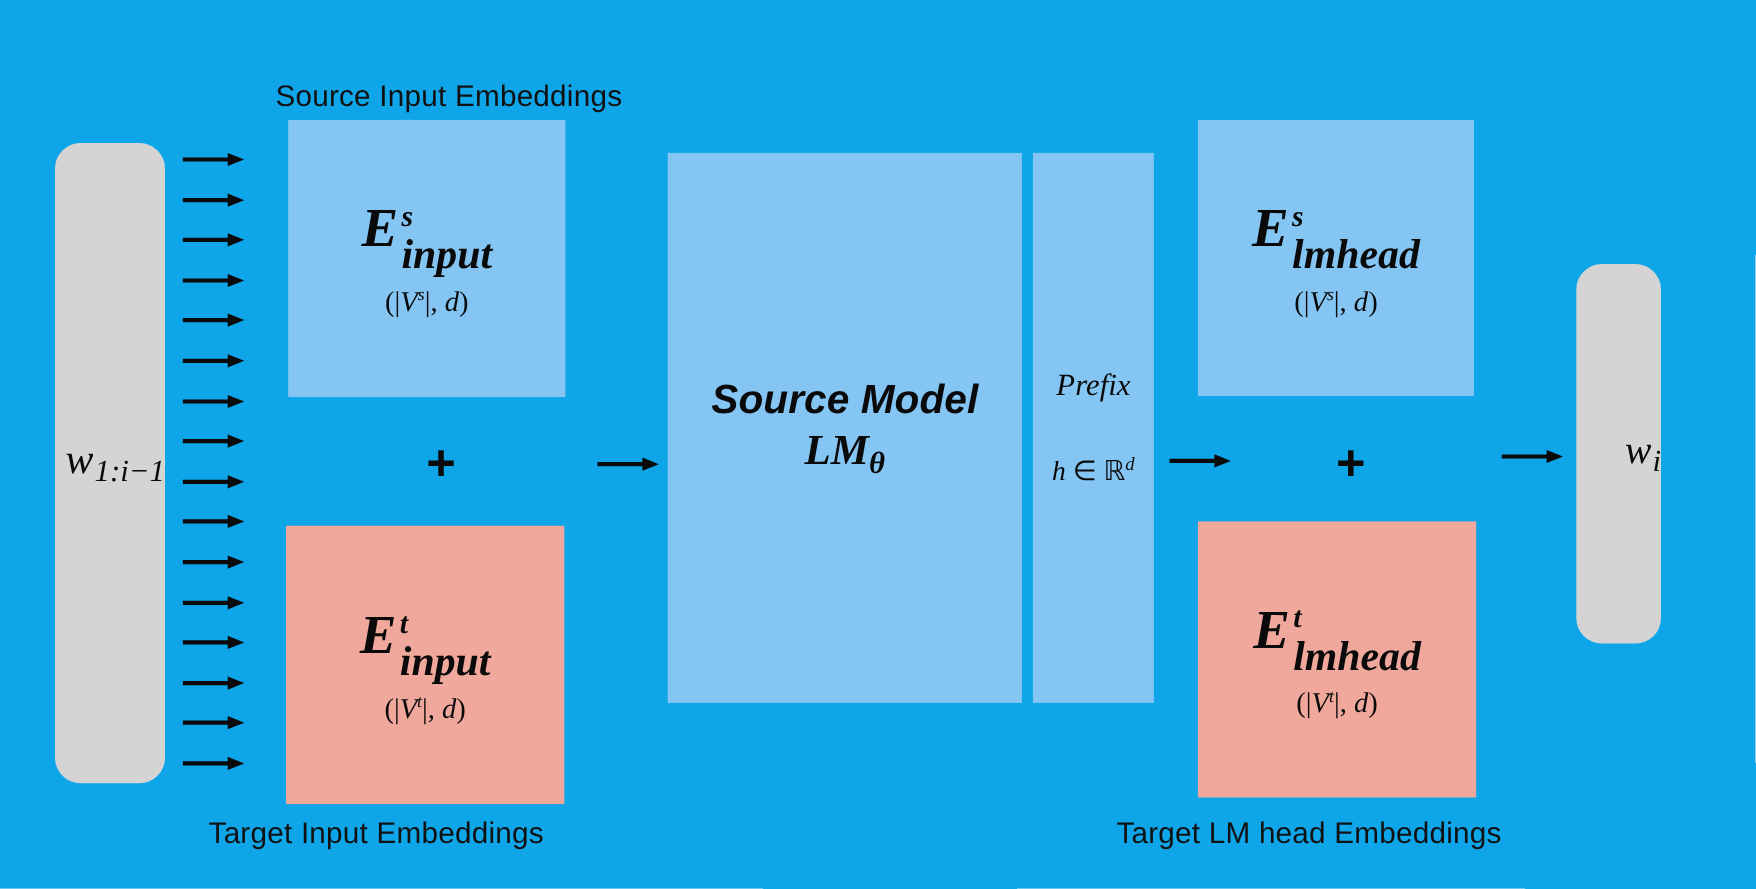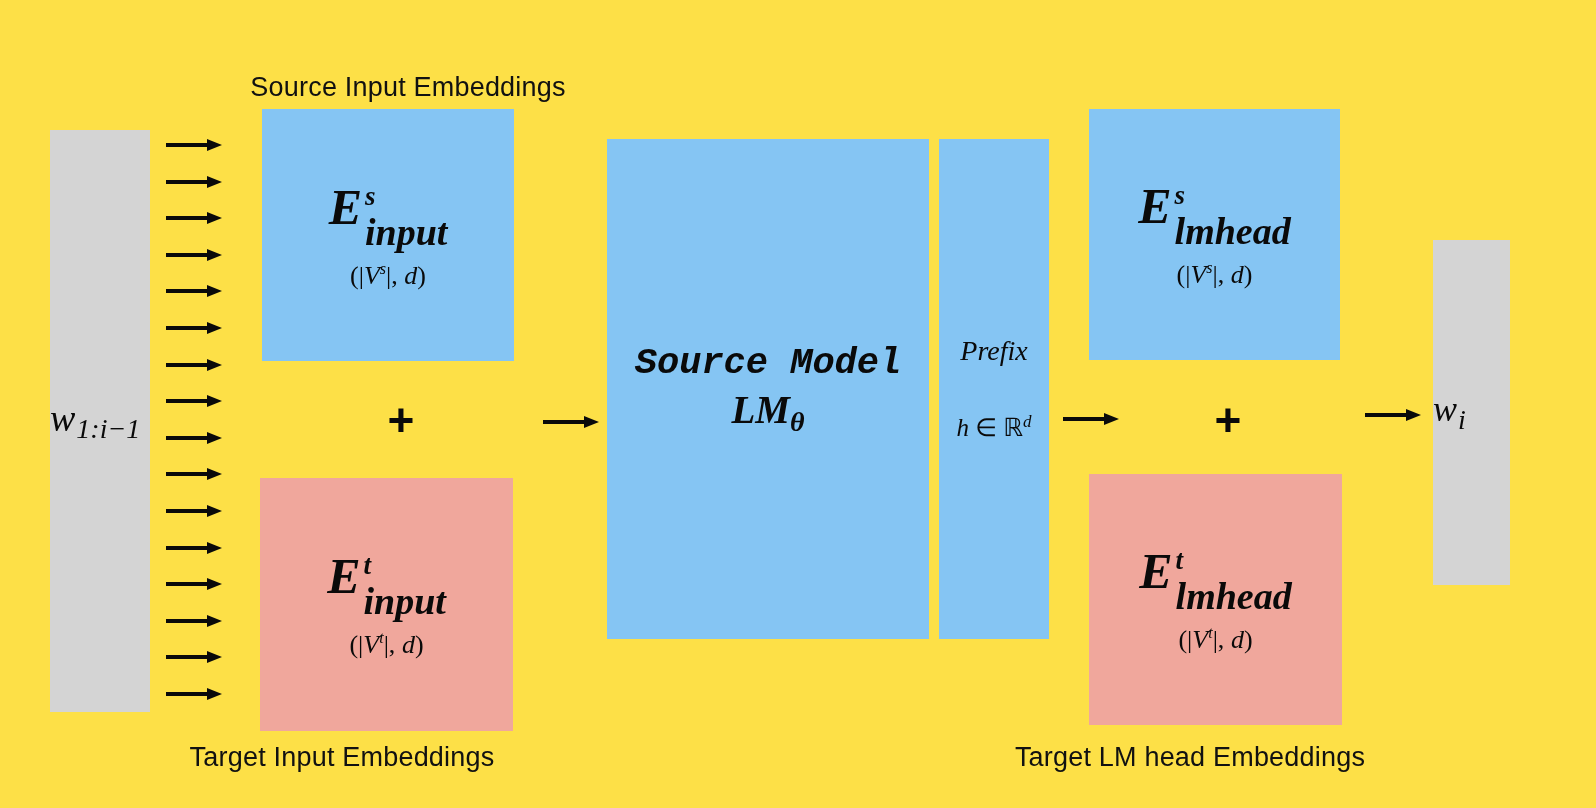--- a/index.html
+++ b/index.html
@@ -3,26 +3,26 @@
 <meta charset="utf-8">
 <style>
   :root{
     --blue:#85C5F3;
     --salmon:#F0A79C;
     --gray:#D4D4D4;
     --ink:#0a0a0a;
   }
   html,body{margin:0;padding:0;background:#ffffff;}
   .canvas{
-    position:relative;width:1596px;height:808px;background:#fde047;
+    position:relative;width:1596px;height:808px;background:#0ea5e9;
     overflow:hidden;color:var(--ink);
     font-family:"Liberation Sans",sans-serif;
   }
   .abs{position:absolute;}
-  .bar{background:var(--gray);display:flex;align-items:center;justify-content:flex-start;}
+  .bar{background:var(--gray);display:flex;align-items:center;justify-content:flex-end;border-radius:23px;}
   .bluebox{background:var(--blue);}
   .redbox{background:var(--salmon);}
   .box{display:flex;flex-direction:column;align-items:center;justify-content:center;}
 
   
   .sec-label{
     font-family:"Liberation Sans",sans-serif;
     font-size:27px;letter-spacing:0.2px;color:#111;
     transform:translateX(-50%);white-space:nowrap;
   }
@@ -34,21 +34,21 @@
   .fbase{font-size:50px;}
   .fstack{display:inline-flex;flex-direction:column;align-items:flex-start;margin-left:3px;padding-top:1px;gap:3px;}
   .fsup{font-size:27px;}
   .fsub{font-size:38px;}
 
   .dims{margin-top:10px;font-family:"Liberation Serif",serif;font-size:26px;line-height:1;white-space:nowrap;}
   .dims .vit{font-style:italic;}
   .dims .vsup{font-size:16px;vertical-align:super;font-style:italic;}
   .dims .dit{font-style:italic;}
 
-  .model-line1{font-family:Liberation Mono, monospace;font-style:italic;font-weight:bold;font-size:37px;line-height:1.15;}
+  .model-line1{font-family:Liberation Sans, sans-serif;font-style:italic;font-weight:bold;font-size:37px;line-height:1.15;}
   .model-line2{font-family:"Liberation Serif",serif;font-style:italic;font-weight:bold;font-size:39px;line-height:1;margin-top:6px;}
   .model-line2 .msub{font-size:28px;vertical-align:-0.3em;}
 
   .prefix-line1{font-family:"Liberation Serif",serif;font-style:italic;font-size:28px;line-height:1;}
   .prefix-line2{font-family:"Liberation Serif",serif;font-size:25px;line-height:1;margin-top:36px;white-space:nowrap;}
   .prefix-line2 .hit{font-style:italic;}
   .prefix-line2 .rsup{font-size:17px;vertical-align:super;font-style:italic;}
 
   .plus{
     font-family:"Liberation Sans",sans-serif;font-weight:bold;font-size:46px;line-height:1;

